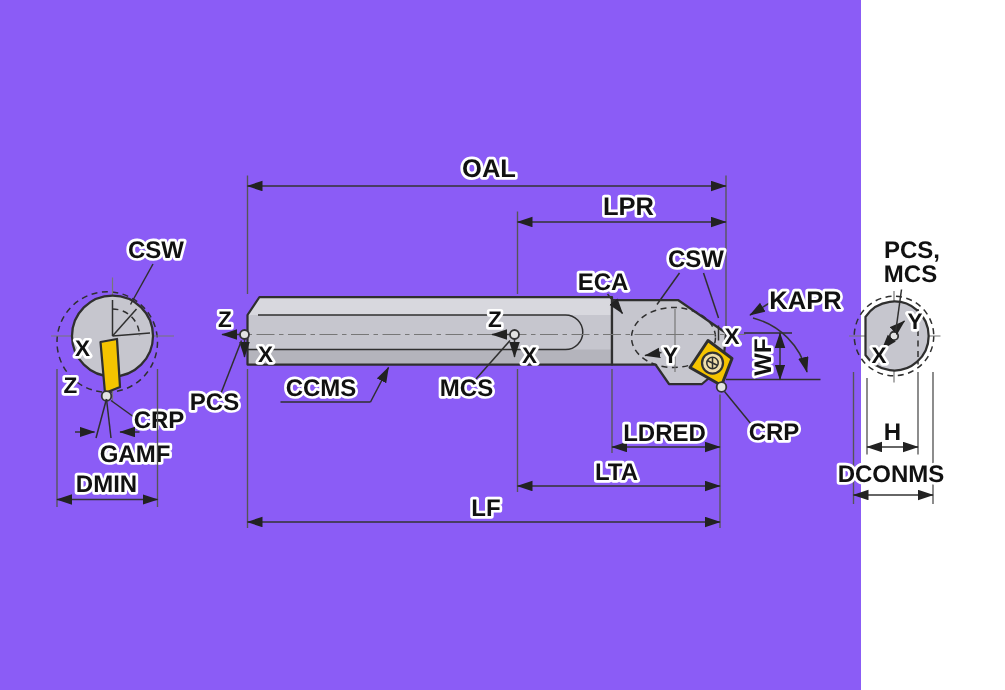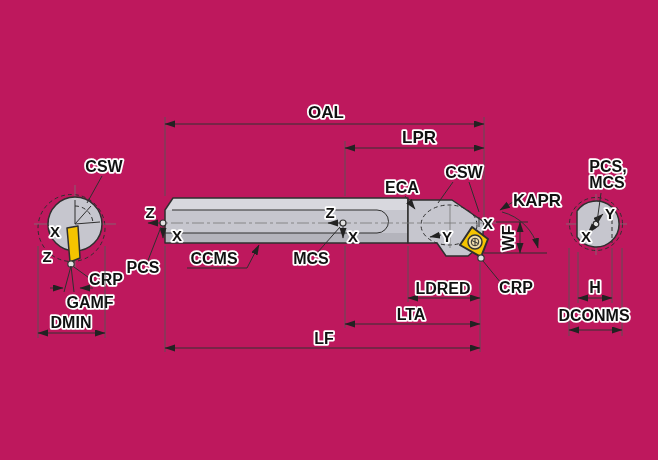--- a/index.html
+++ b/index.html
@@ -1,16 +1,16 @@
 <!DOCTYPE html>
 <html><head>
 <meta charset="utf-8">
 <style>
   html,body{margin:0;padding:0;background:#fff;}
-  .stage{width:658px;height:460px;background:#be185d;position:relative;font-family:"Liberation Sans",sans-serif;}
+  .stage{width:574px;height:460px;background:#8b5cf6;position:relative;font-family:"Liberation Sans",sans-serif;}
   svg{display:block;}
   .ol{fill:none;stroke:#2f2f2f;stroke-width:1.5;stroke-linejoin:round;}
   .thin{stroke:#2f2f2f;stroke-width:1;fill:none;}
   .ext{stroke:#555;stroke-width:0.9;fill:none;}
   .dim{stroke:#333;stroke-width:1;fill:none;}
   .cl{stroke:#777;stroke-width:0.8;fill:none;}
   .dash{stroke-dasharray:4 3;}
   .cdash{stroke-dasharray:12 3 3 3;}
   .lbl{font-family:"Liberation Sans",sans-serif;font-weight:bold;font-size:16px;fill:#111;
        paint-order:stroke;stroke:#fff;stroke-width:3.5px;stroke-linejoin:round;text-anchor:middle;}

